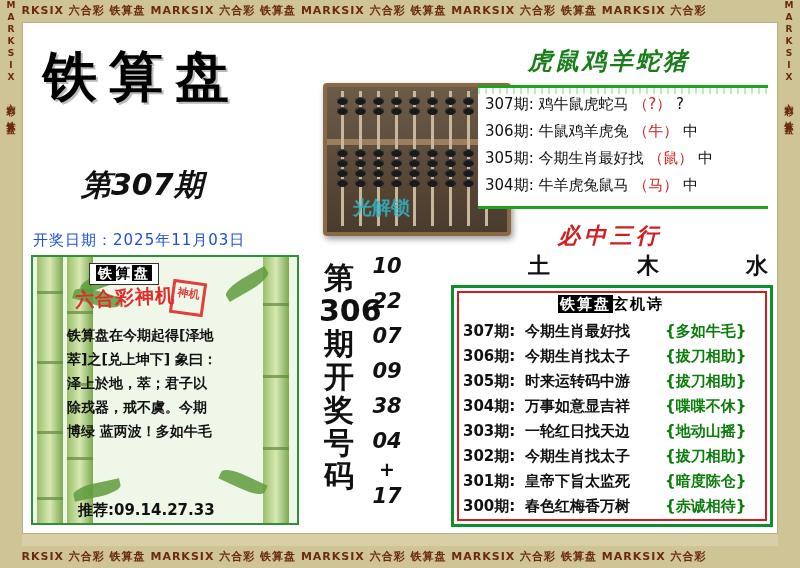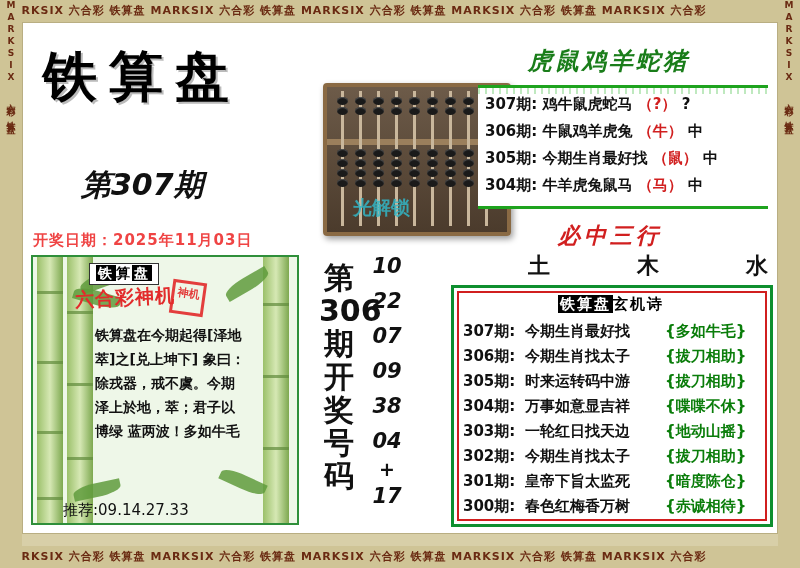--- a/index.html
+++ b/index.html
@@ -53,21 +53,21 @@
     font-family:"DejaVu Sans","Liberation Sans",sans-serif;
     text-shadow:2px 2px 0 #bbb;
   }
   .issue{
     position:absolute;left:58px;top:142px;
     font-size:30px;color:#111;font-weight:bold;
     font-style:italic;
   }
   .draw-date{
     position:absolute;left:10px;top:208px;
-    font-size:15px;color:#ef4444;font-weight:bold;letter-spacing:1px;
+    font-size:15px;color:#1d4ed8;font-weight:normal;letter-spacing:1px;
   }
   
   .abacus{
     position:absolute;left:300px;top:60px;width:180px;height:145px;
     background:linear-gradient(#6d5b49,#4b3b2c);
     border:4px solid #8a6a44;
     border-radius:4px;
     box-shadow:2px 3px 6px rgba(0,0,0,.4);
     overflow:hidden;
   }
@@ -88,21 +88,21 @@
     position:absolute;left:455px;top:62px;width:290px;height:118px;
     background:#fff;
     border-top:3px solid #1ea31e;border-bottom:3px solid #1ea31e;
     background-image:repeating-linear-gradient(90deg,#bfe9bf 0 2px,transparent 2px 7px);
     background-position:0 0,0 100%;
     background-size:100% 6px;
     background-repeat:no-repeat;
   }
   .sec1-list{position:absolute;left:462px;top:68px;width:280px;}
   .sec1-row{
-    font-size:15px;color:#111;font-weight:bold;line-height:27px;white-space:nowrap;
+    font-size:15px;color:#111;font-weight:normal;line-height:27px;white-space:nowrap;
   }
   .sec1-row .lbl{color:#111;}
   .sec1-row .hit{color:#d11f1f;}
   
   .sec2-title{
     position:absolute;left:535px;top:198px;
     font-size:22px;font-weight:bold;color:#d11f1f;letter-spacing:4px;font-style:italic;
   }
   .sec2-row{
     position:absolute;left:505px;top:228px;width:240px;
@@ -167,24 +167,24 @@
   .stamp-sq{
     position:absolute;left:148px;top:258px;width:34px;height:34px;
     border:3px solid #e22b2b;transform:rotate(8deg);opacity:.9;
     color:#e22b2b;font-size:11px;font-weight:bold;line-height:13px;text-align:center;padding-top:3px;box-sizing:border-box;
   }
   .verse{
     position:absolute;left:44px;top:300px;width:210px;
     font-size:14px;font-weight:bold;color:#111;line-height:24px;
     text-align:left;
   }
-  .verse .l{display:block;padding-left:28px;}
+  .verse .l{display:block;}
   .recommend{
     position:absolute;left:40px;top:478px;
-    font-size:15px;font-weight:normal;color:#111;
+    font-size:15px;font-weight:bold;color:#111;padding-left:15px;
   }
   
   .vcol{
     position:absolute;left:296px;top:238px;width:40px;height:268px;
     font-size:30px;font-weight:bold;color:#111;
     text-align:center;
     line-height:33px;
   }
   .vcol span{display:block;}
   .numcol{
@@ -392,22 +392,22 @@
       <div class="leaf" style="left:40px;top:226px;transform:rotate(-12deg)"></div>
     </div>
     <div class="logo-box">
       <span class="hl">铁</span><span>算</span><span class="hl">盘</span>
     </div>
     <div class="redstamp">六合彩神机</div>
     <div class="stamp-sq">神机</div>
     <div class="verse">
       <span class="l">铁算盘在今期起得[泽地</span>
       <span class="l">萃]之[兑上坤下] 象曰：</span>
+      <span class="l">泽上於地，萃；君子以</span>
       <span class="l">除戎器，戒不虞。今期</span>
-      <span class="l">泽上於地，萃；君子以</span>
       <span class="l">博绿 蓝两波！多如牛毛</span>
     </div>
     <div class="recommend">推荐:09.14.27.33</div>
 
     <div class="vcol">
       <span>第</span>
       <span>306</span>
       <span>期</span>
       <span>开</span>
       <span>奖</span>

